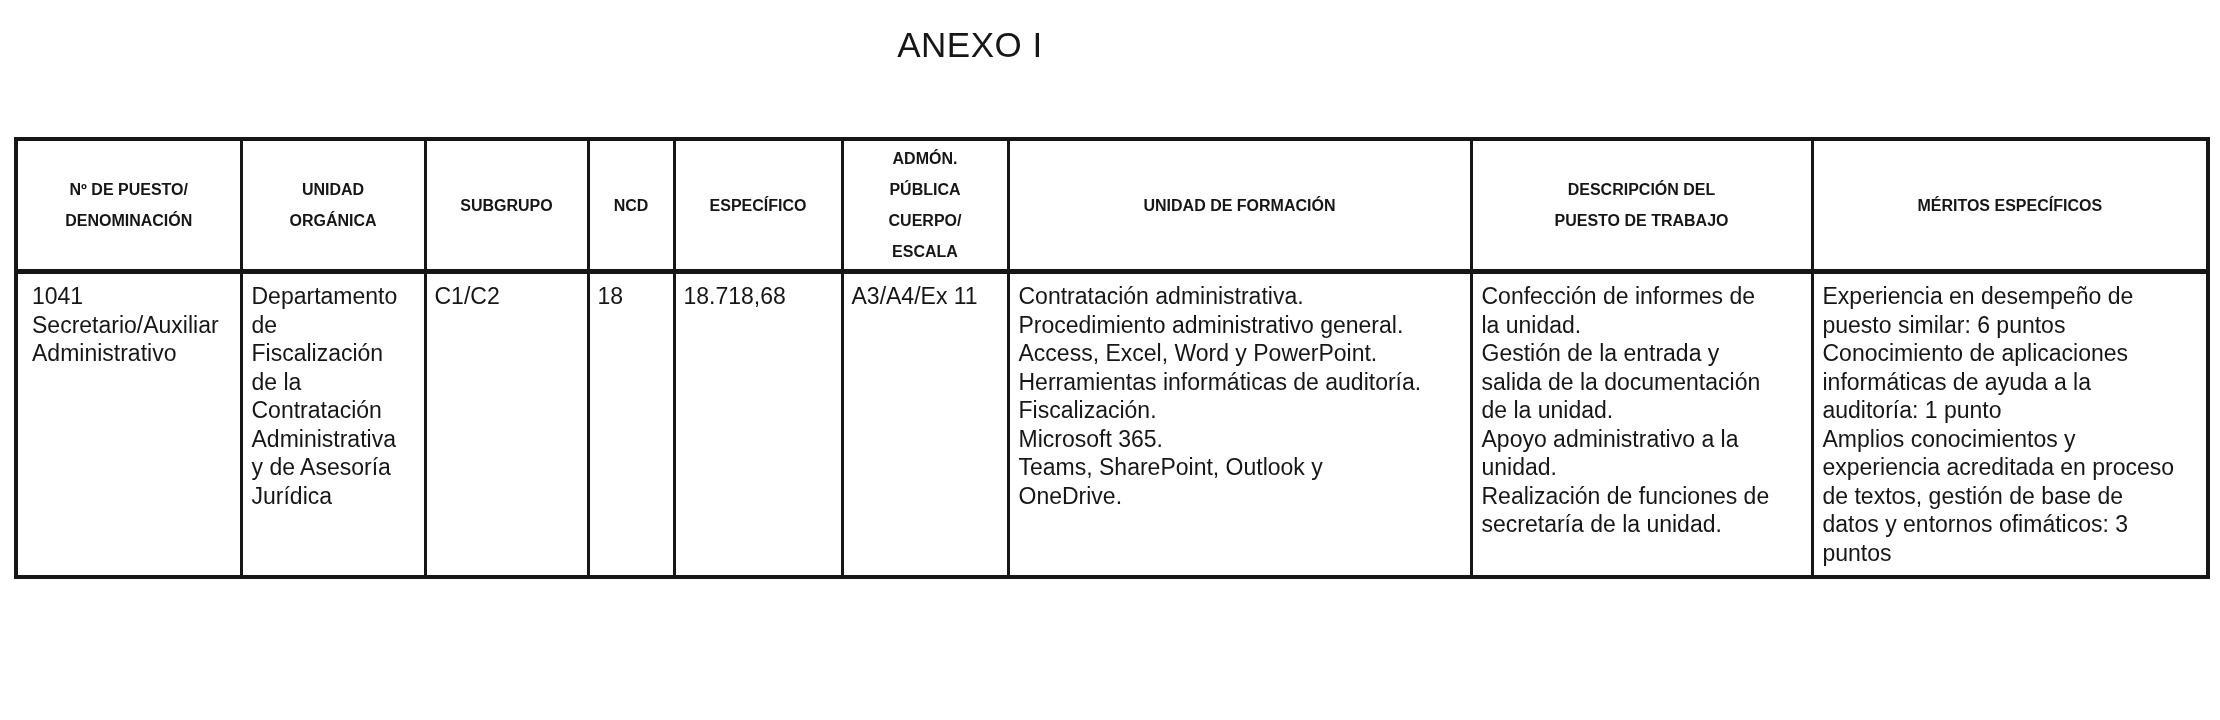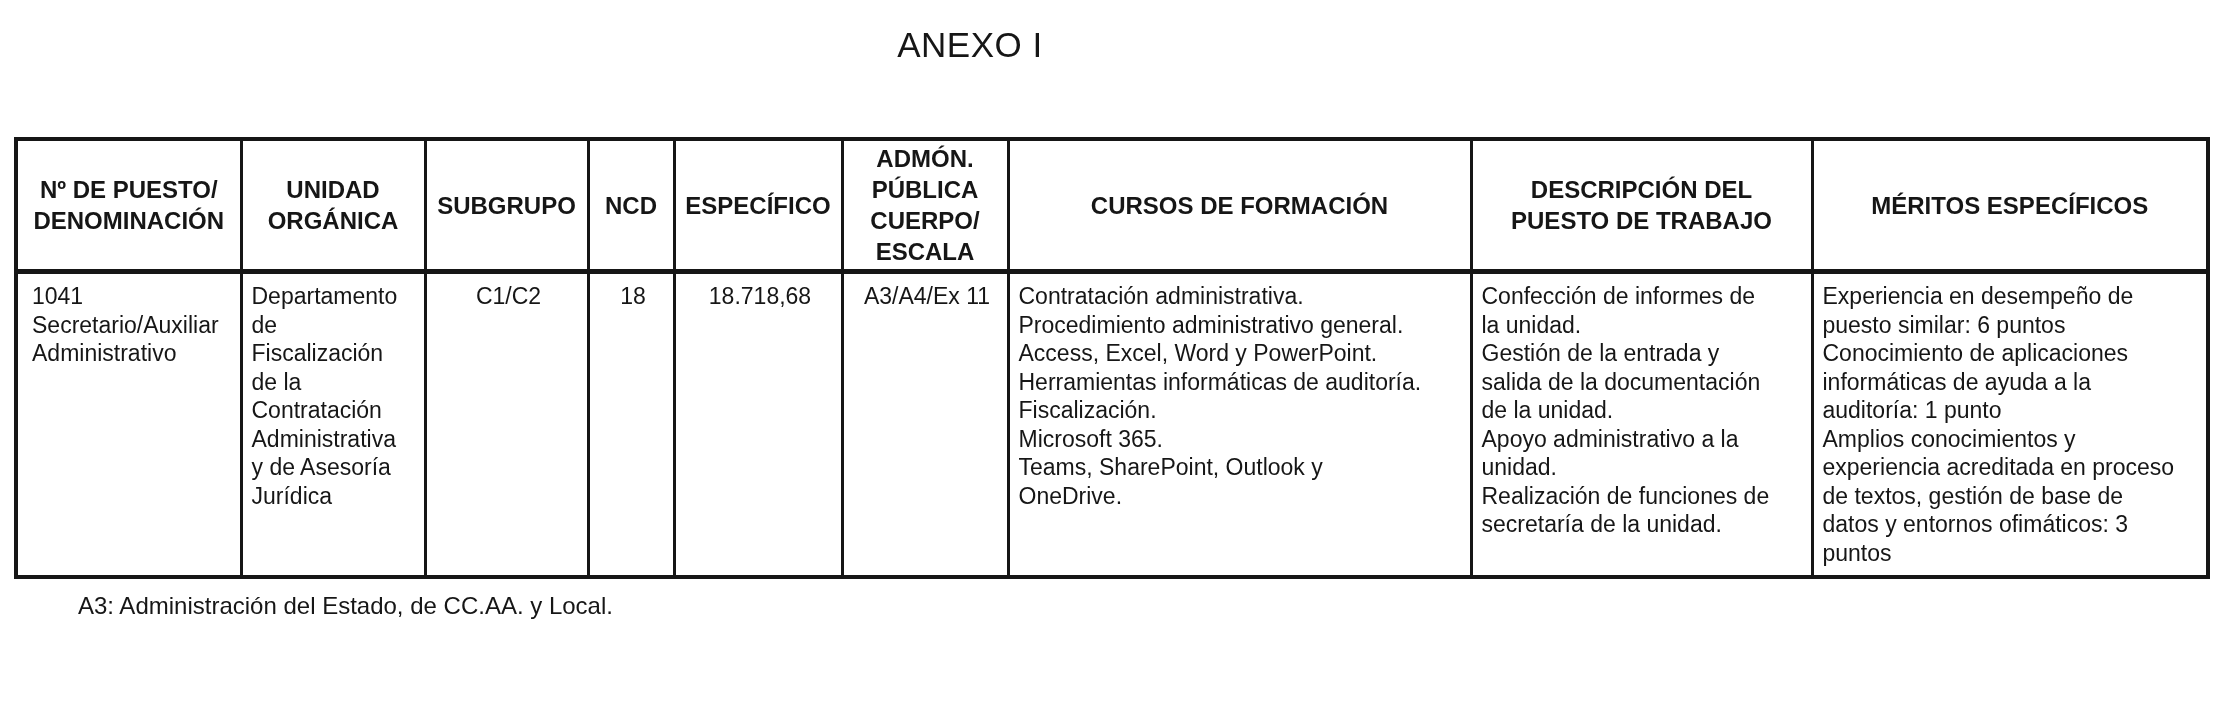--- a/index.html
+++ b/index.html
@@ -29,35 +29,35 @@
   }
   table.ptable {
     position: absolute; top: 137px; left: 14px;
     width: 2192px;
     border-collapse: collapse;
     table-layout: fixed;
   }
   table.ptable, .ptable th, .ptable td { border: 3px solid #161616; }
   table.ptable { border-width: 4px; }
   .ptable th {
-    font-size: 24px; font-weight: bold; line-height: 31px;
+    font-size: 16px; font-weight: bold; line-height: 31px;
     text-align: center; vertical-align: middle;
     white-space: pre-line;
     padding: 2px;
     border-bottom-width: 5px;
   }
   .ptable thead tr { height: 126px; }
   .ptable tbody tr { height: 300px; }
   .ptable td {
     font-size: 23px; line-height: 28.5px;
     vertical-align: top;
     white-space: pre-line;
     padding: 8px 6px 8px 9px;
   }
-  .ptable td.ac { text-align: center; padding-left: 8px; padding-right: 4px; }
+  .ptable td.ac { text-align: left; padding-left: 8px; padding-right: 4px; }
   .ptable td.first { padding-left: 14px; }
   .notes {
     position: absolute; left: 78px; top: 592px;
     font-size: 24px; line-height: 28px;
   }
 </style>
 </head>
 <body>
 
 <div class="page">
@@ -83,21 +83,21 @@
 DENOMINACIÓN</th>
         <th>UNIDAD
 ORGÁNICA</th>
         <th>SUBGRUPO</th>
         <th>NCD</th>
         <th>ESPECÍFICO</th>
         <th>ADMÓN.
 PÚBLICA
 CUERPO/
 ESCALA</th>
-        <th>CURSOS DE FORMACIÓN</th>
+        <th>UNIDAD DE FORMACIÓN</th>
         <th>DESCRIPCIÓN DEL
 PUESTO DE TRABAJO</th>
         <th>MÉRITOS ESPECÍFICOS</th>
       </tr>
     </thead>
     <tbody>
       <tr>
         <td class="first">1041
 Secretario/Auxiliar
 Administrativo</td>
@@ -138,16 +138,15 @@
 Amplios conocimientos y
 experiencia acreditada en proceso
 de textos, gestión de base de
 datos y entornos ofimáticos: 3
 puntos</td>
       </tr>
     </tbody>
   </table>
 
   <div class="notes">
-    <div>A3: Administración del Estado, de CC.AA. y Local.</div>
   </div>
 
 </div>
 
 </body></html>

